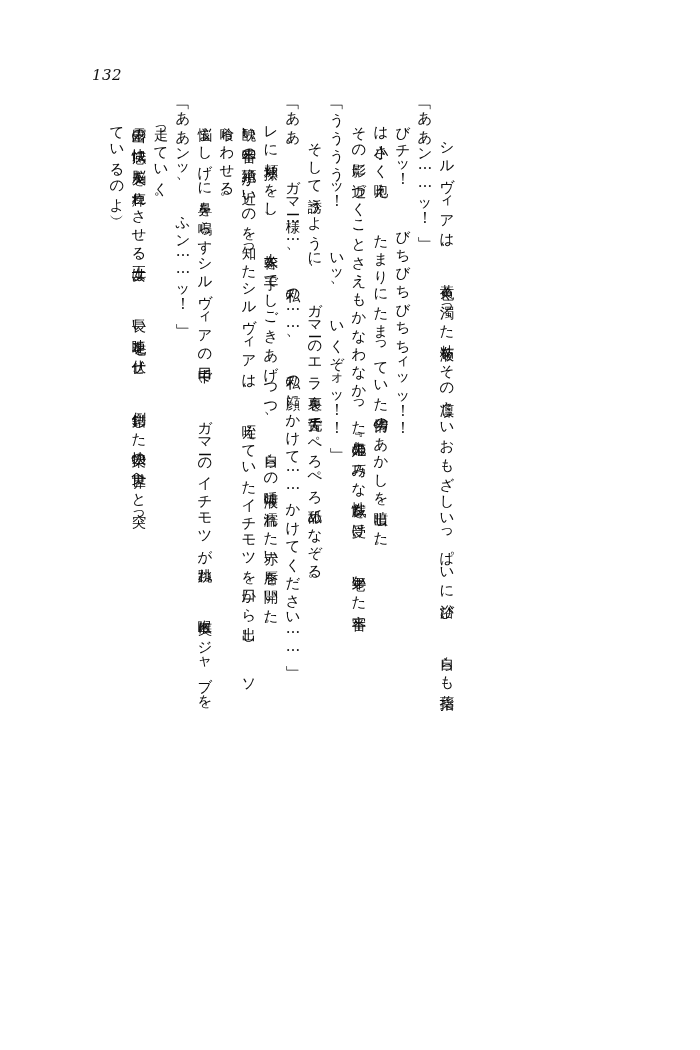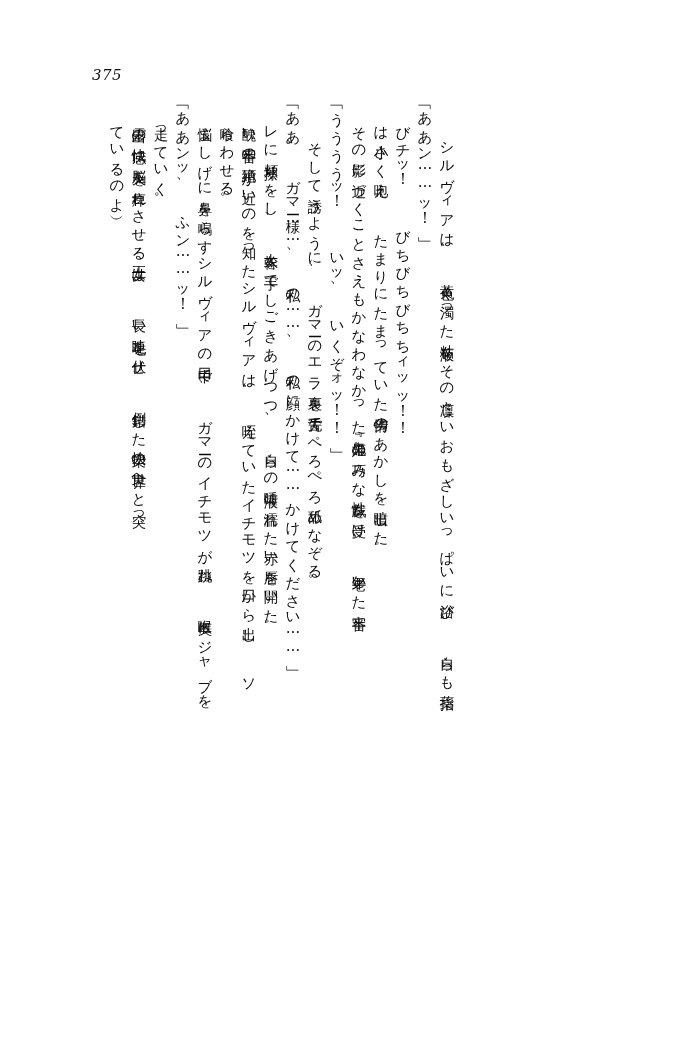--- a/index.html
+++ b/index.html
@@ -51,21 +51,21 @@
     color: #0b0b0b;
     font-family: "DejaVu Serif", "Liberation Serif", serif;
   }
   .tcol.indent1 { padding-top: 16px; }
 </style>
 </head>
 <body>
 
 <div id="page">
 
-  <div id="page-number">375</div>
+  <div id="page-number">132</div>
 
   <div id="text-block">
     <div class="tcol indent1">ているのよ）</div>
     <div class="tcol">　露出の快感に脳天を痺れさせる王女は、　長い睫毛を伏せ、　倒錯した快楽の世界へと突っ</div>
     <div class="tcol indent1">走っていく。</div>
     <div class="tcol">「ああンッ、　ふン……ッ!」</div>
     <div class="tcol">　悩ましげに鼻を鳴らすシルヴィアの口中で、　ガマーのイチモツが跳ね、　喉奥にジャブを</div>
     <div class="tcol indent1">喰らわせる。</div>
     <div class="tcol">　醜い牢番の絶頂が近いのを知ったシルヴィアは、　咥えていたイチモツを口から出し、　ソ</div>
     <div class="tcol indent1">レに頬擦りをし、　太幹を手でしごきあげつつ、　自らの唾液に濡れた赤い唇を開いた。</div>

